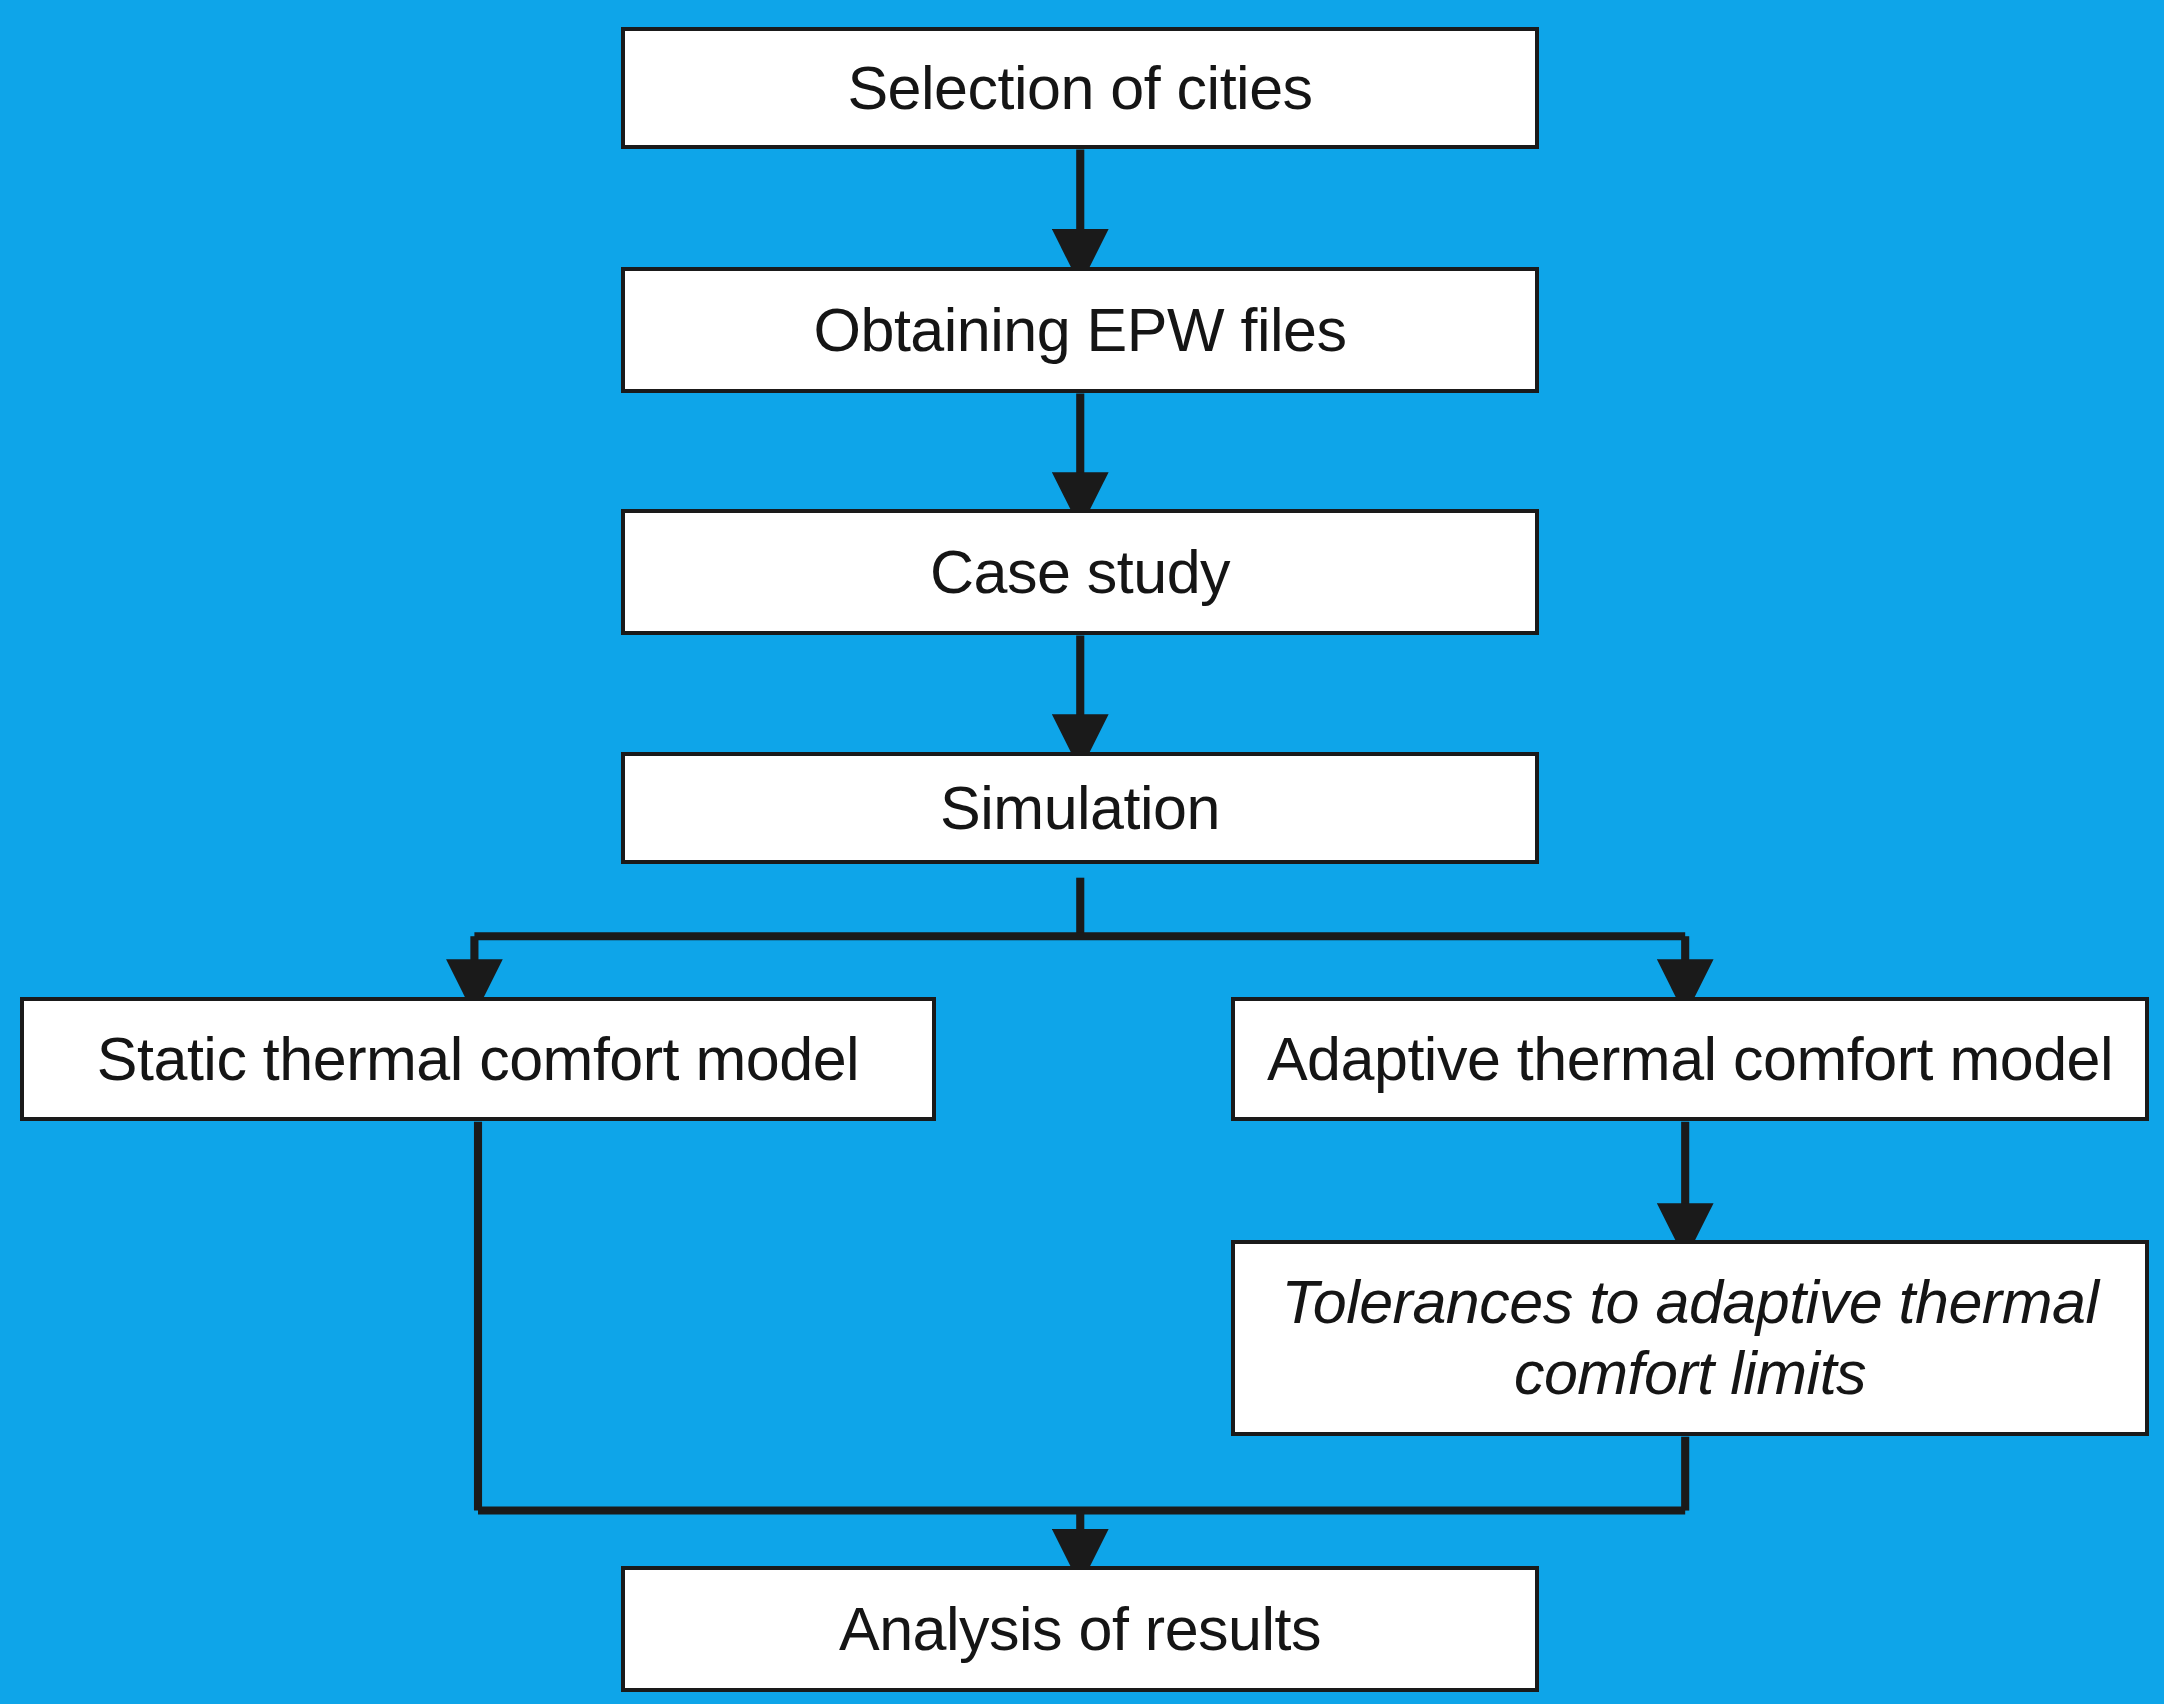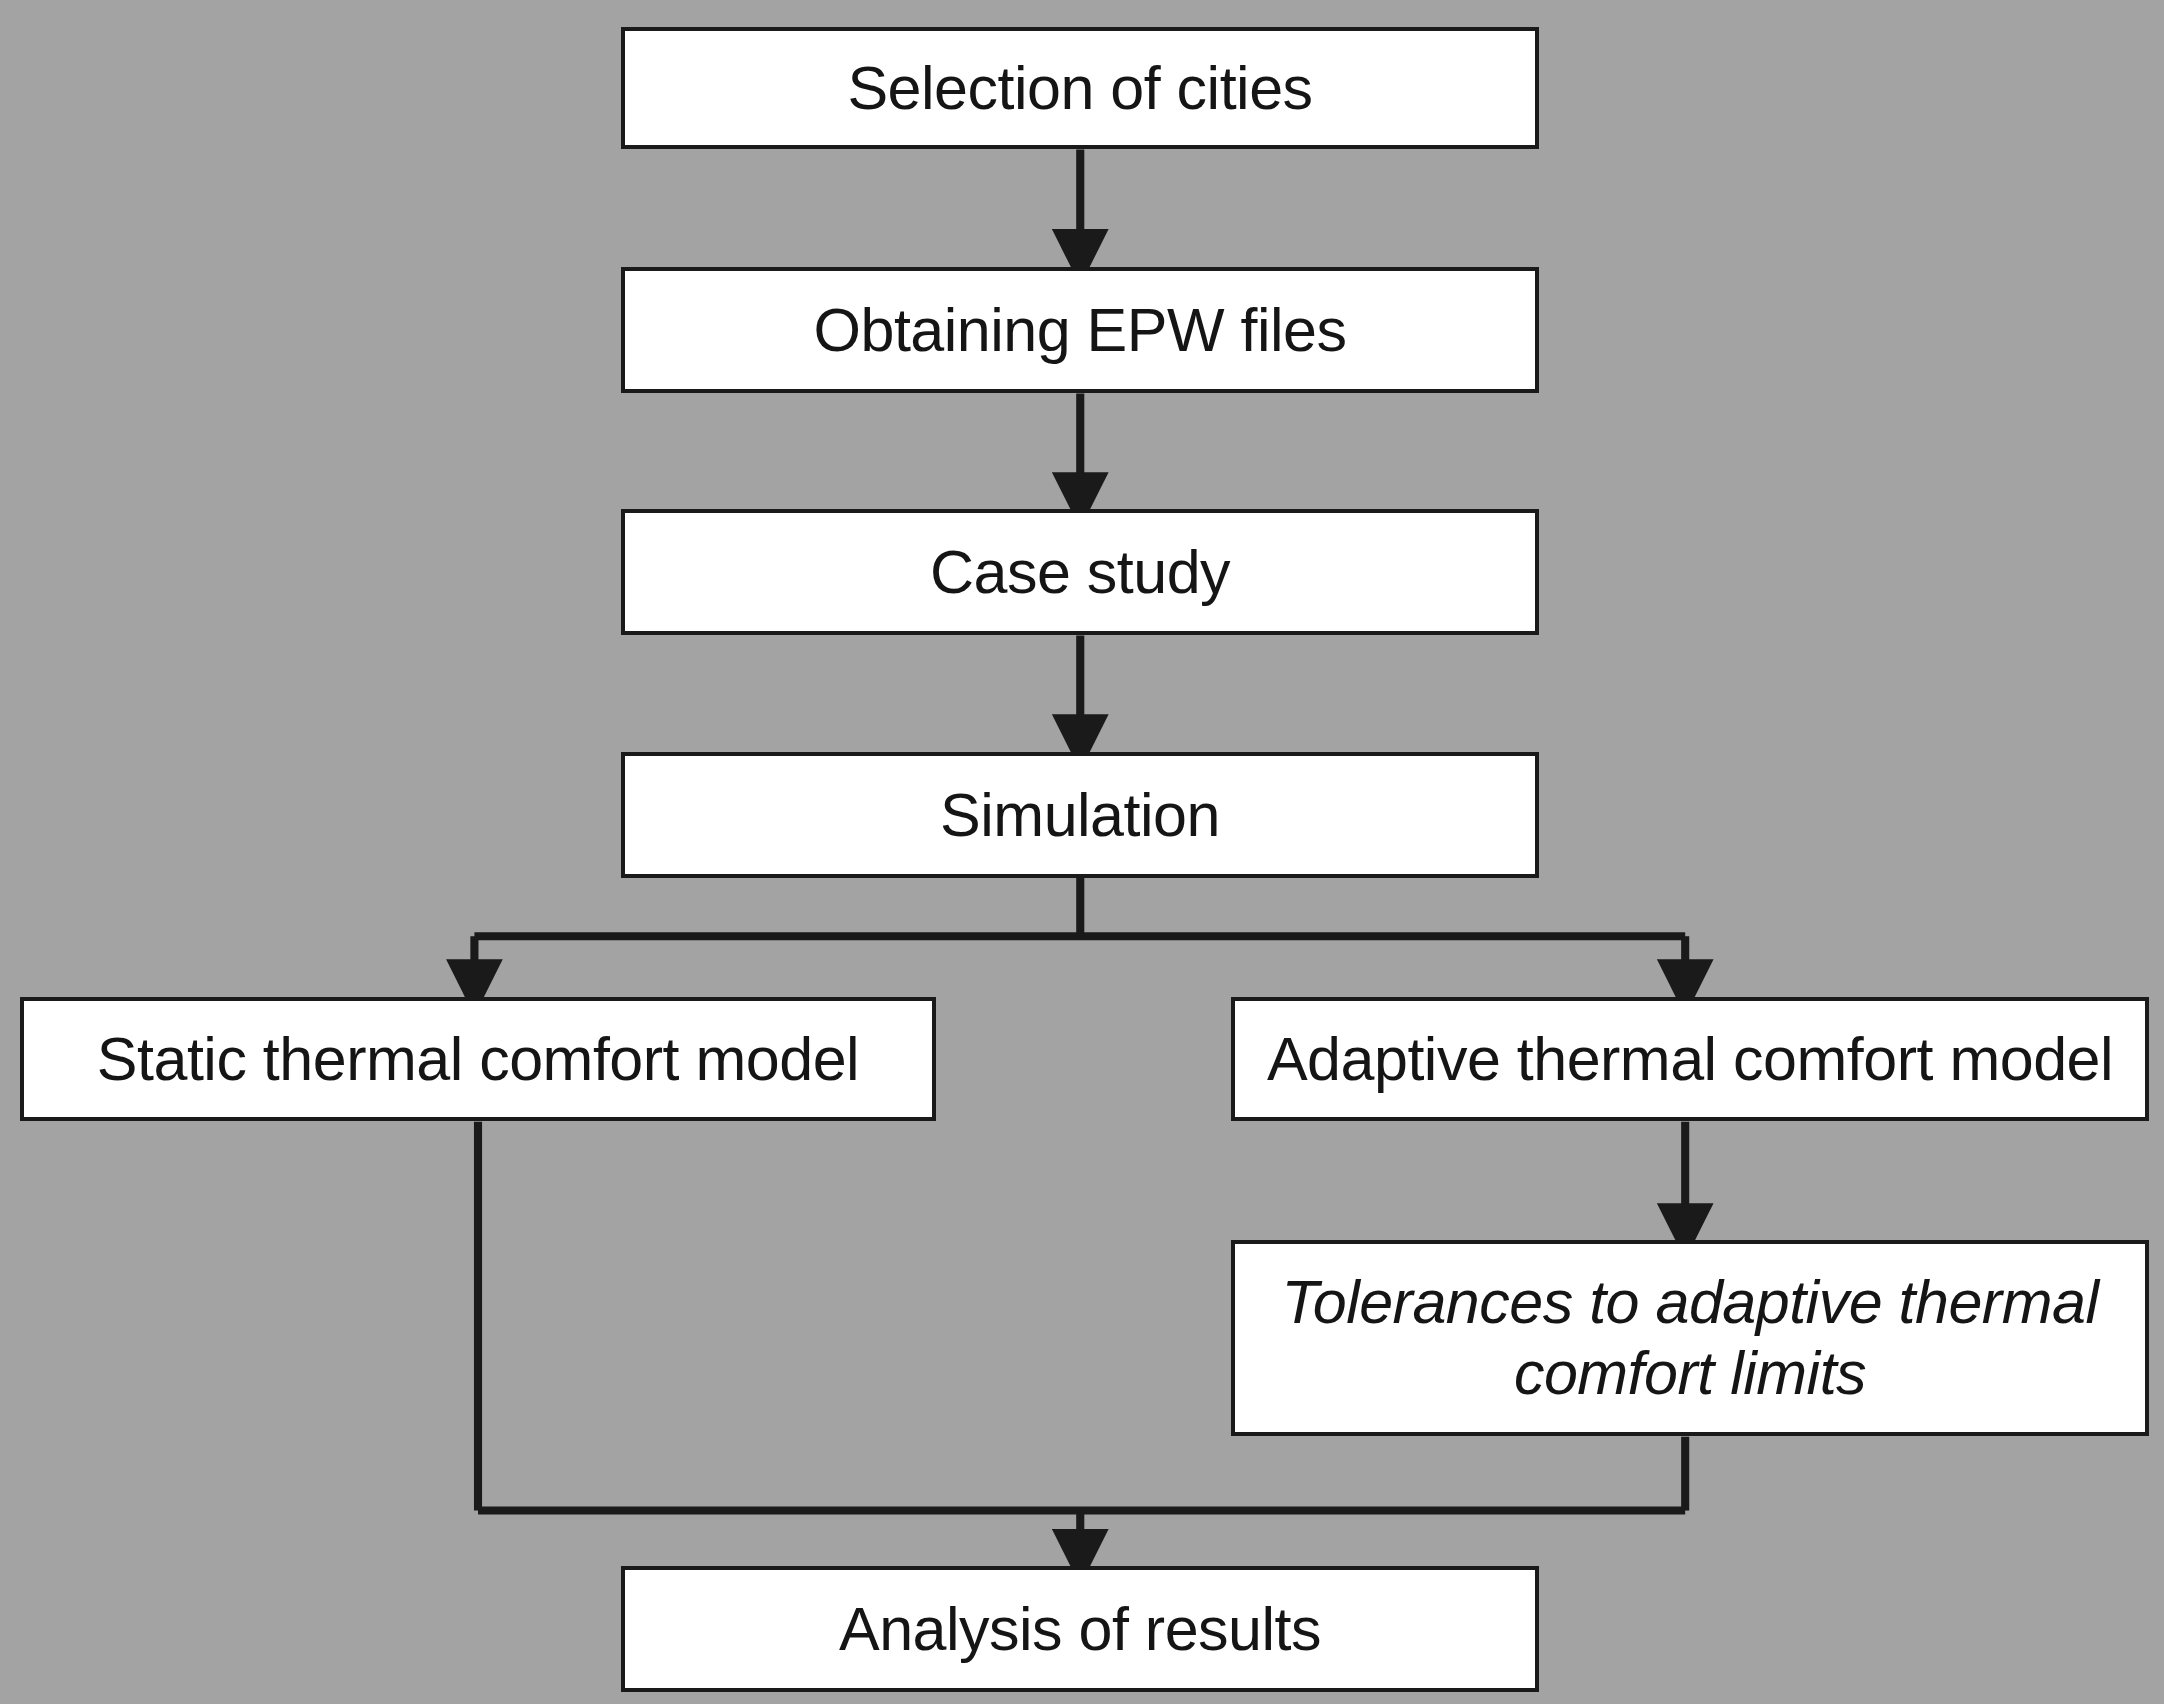--- a/index.html
+++ b/index.html
@@ -8,21 +8,21 @@
     padding: 0;
     background: #ffffff;
   }
   body {
     font-family: "Liberation Sans", sans-serif;
   }
   #flow-root {
     position: relative;
     width: 2165px;
     height: 1705px;
-    background: #a3a3a3;
+    background: #0ea5e9;
     overflow: hidden;
   }
   #flow-svg {
     position: absolute;
     inset: 0;
     width: 2165px;
     height: 1705px;
     display: block;
   }
   .flow-box {
@@ -90,21 +90,21 @@
   </div>
 
   <div class="flow-box" style="left:621px; top:509px; width:918px; height:126px;">
     <span class="flow-box-label">Case study</span>
   </div>
 
   <div class="flow-box" style="left:621px; top:267px; width:918px; height:126px;">
     <span class="flow-box-label">Obtaining EPW files</span>
   </div>
 
-  <div class="flow-box" style="left:621px; top:752px; width:918px; height:126px;">
+  <div class="flow-box" style="left:621px; top:752px; width:918px; height:112px;">
     <span class="flow-box-label">Simulation</span>
   </div>
 
   <div class="flow-box" style="left:20px; top:997px; width:916px; height:124px;">
     <span class="flow-box-label">Static thermal comfort model</span>
   </div>
 
   <div class="flow-box" style="left:1231px; top:997px; width:918px; height:124px;">
     <span class="flow-box-label">Adaptive thermal comfort model</span>
   </div>

